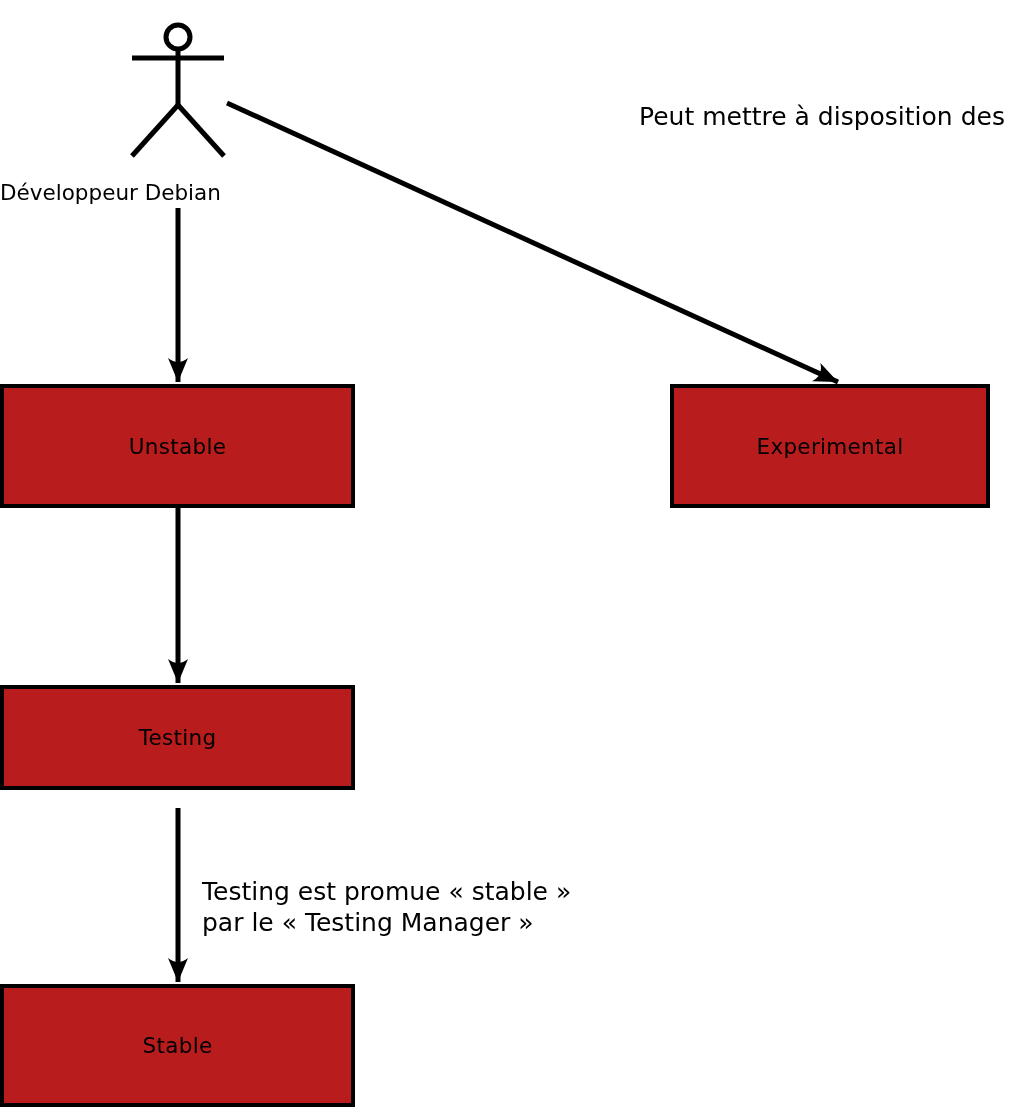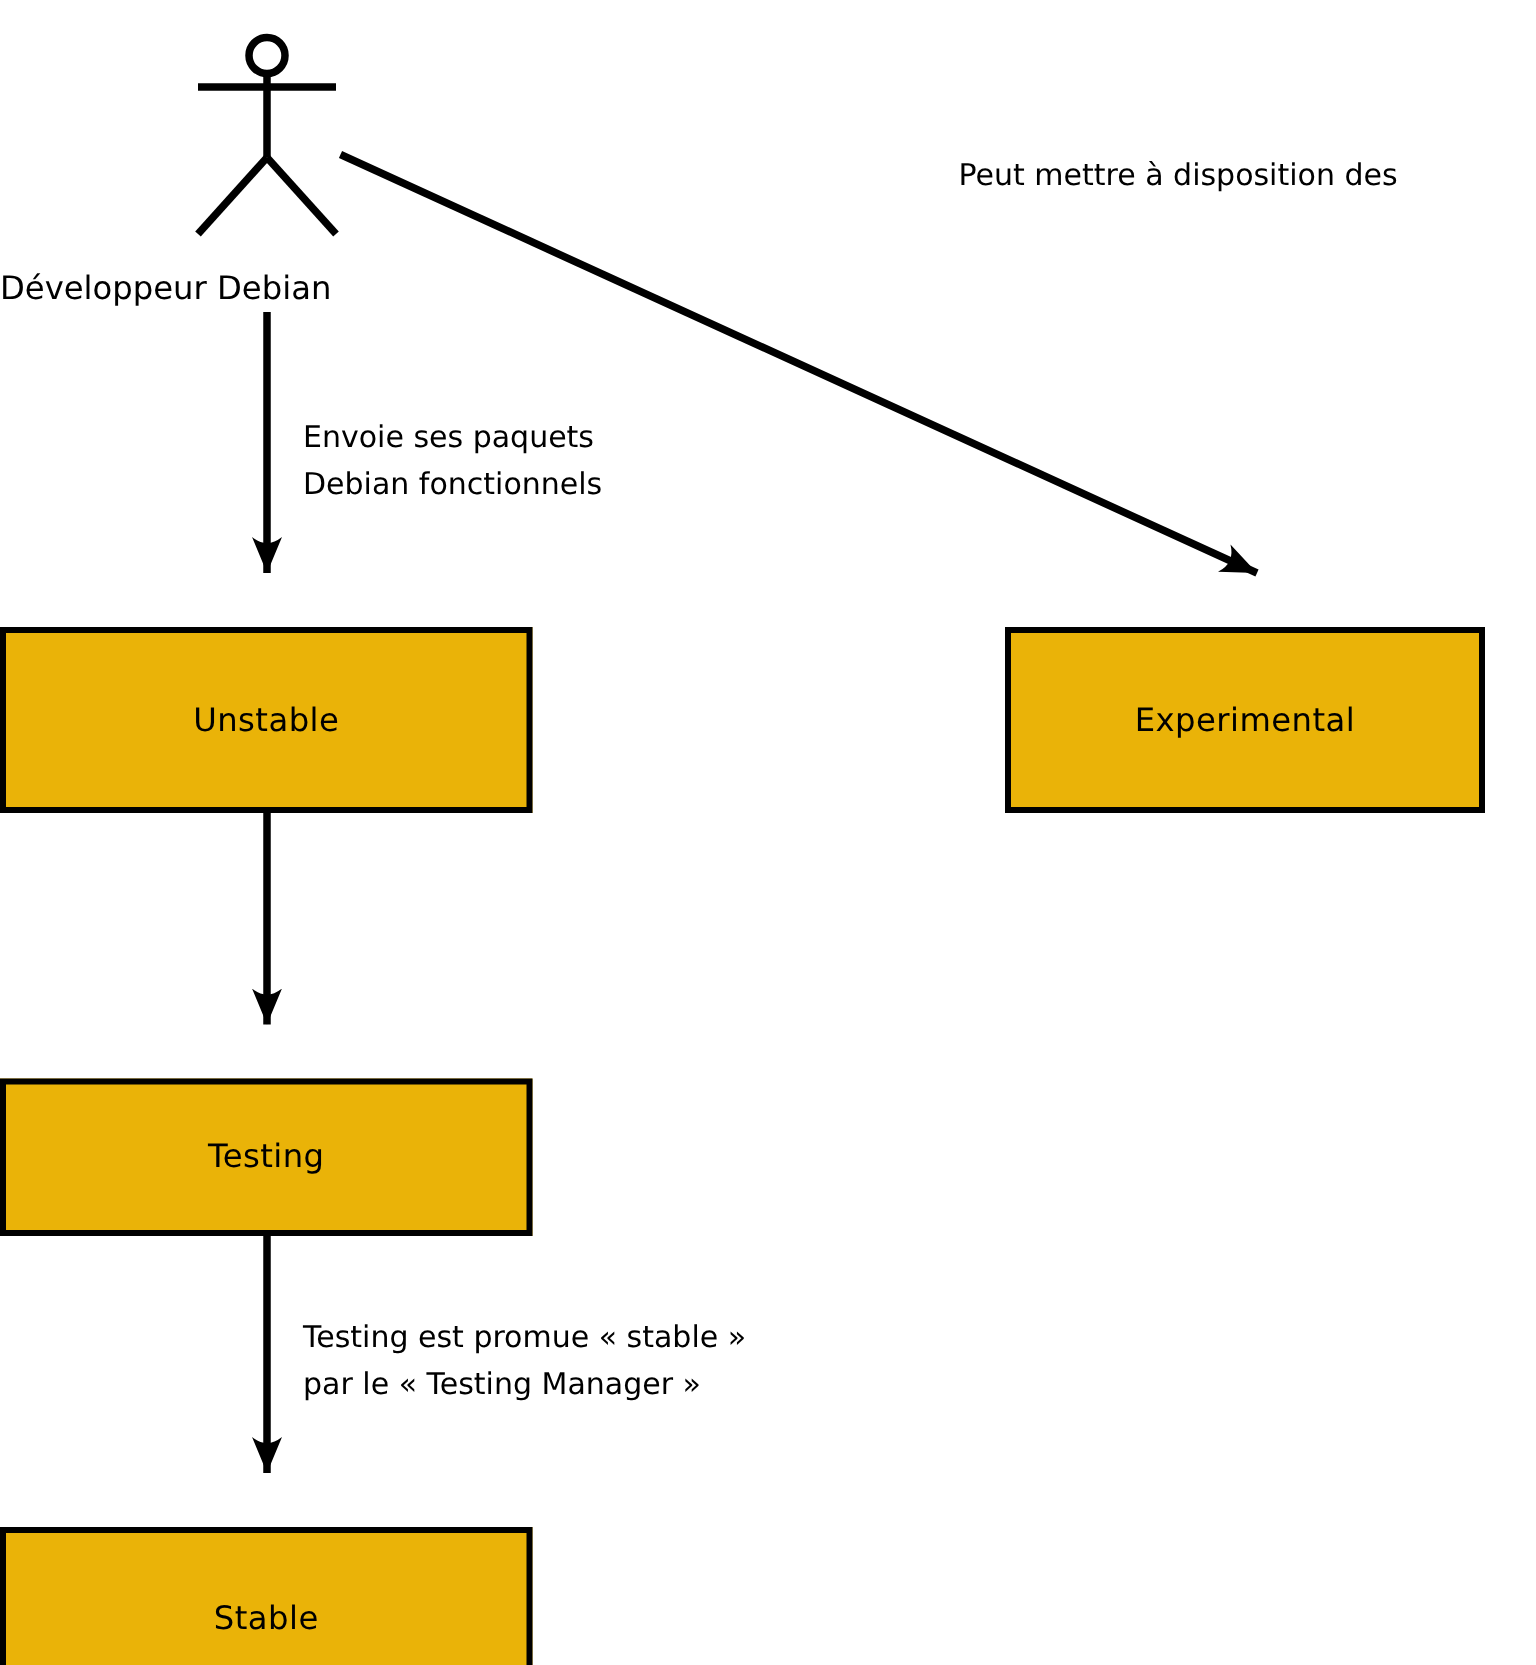--- a/index.html
+++ b/index.html
@@ -20,45 +20,44 @@
     position: absolute;
     left: 0;
     top: 0;
     width: 1024px;
     height: 1110px;
   }
   .node-box {
     position: absolute;
     box-sizing: border-box;
     border: 4px solid #000000;
-    background: #eab308;
+    background: #b91c1c;
     display: flex;
     align-items: center;
     justify-content: center;
     font-size: 21.5px;
     letter-spacing: 0.3px;
-    margin-top: 34px;
   }
   .box-unstable     { left: 0px;   top: 384px;  width: 355px; height: 124px; }
   .box-experimental { left: 670px; top: 384px;  width: 320px; height: 124px; }
   .box-testing      { left: 0px;   top: 685px;  width: 355px; height: 105px; }
   .box-stable       { left: 0px;   top: 984px;  width: 355px; height: 123px; }
 
   .actor-label {
     position: absolute;
     left: 0px;
     top: 180px;
     width: 356px;
     text-align: left;
     font-size: 21.5px;
     white-space: nowrap;
   }
   .edge-label {
     position: absolute;
-    font-size: 20px;
+    font-size: 25px;
     line-height: 31px;
     white-space: nowrap;
   }
   .lbl-experimental-note { left: 639px; top: 101px; }
   .lbl-envoie            { left: 202px; top: 276px; }
   .lbl-migration         { left: 202px; top: 576px; }
   .lbl-promotion         { left: 202px; top: 876px; }
 </style>
 </head>
 <body>
@@ -85,24 +84,20 @@
     <line x1="178" y1="508" x2="178" y2="683" stroke="#000000" stroke-width="5" marker-end="url(#arrowhead)"></line>
     <line x1="178" y1="808" x2="178" y2="982" stroke="#000000" stroke-width="5" marker-end="url(#arrowhead)"></line>
   </svg>
 
   <div class="actor-label">Développeur Debian</div>
 
   <div class="edge-label lbl-experimental-note">
     <div>Peut mettre à disposition des</div>
   </div>
 
-  <div class="edge-label lbl-envoie">
-    <div>Envoie ses paquets</div>
-    <div>Debian fonctionnels</div>
-  </div>
 
 
   <div class="edge-label lbl-promotion">
     <div>Testing est promue « stable »</div>
     <div>par le « Testing Manager »</div>
   </div>
 
   <div class="node-box box-unstable">
     <span>Unstable</span>
   </div>

